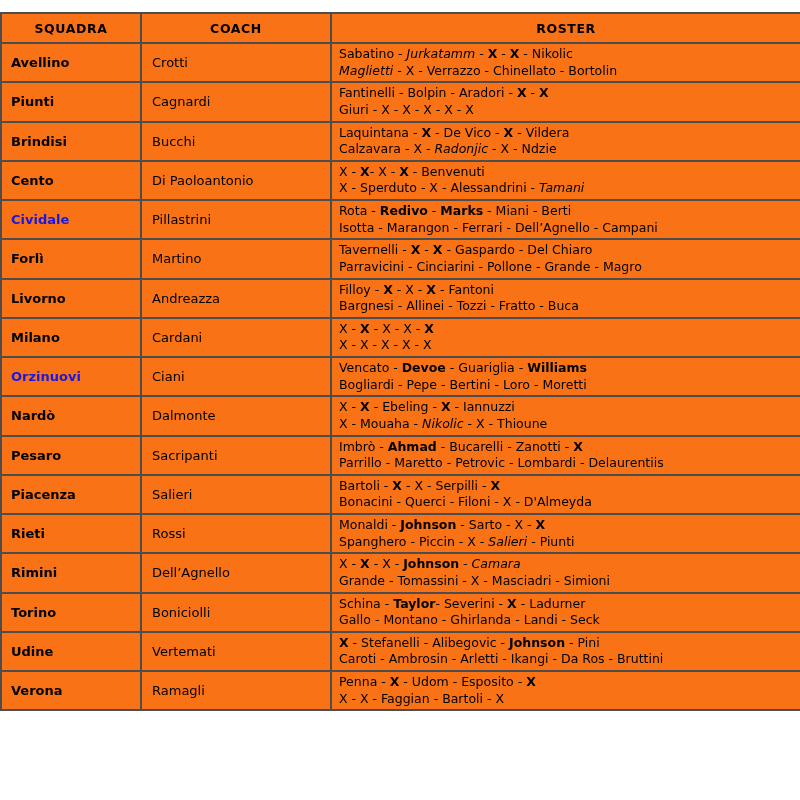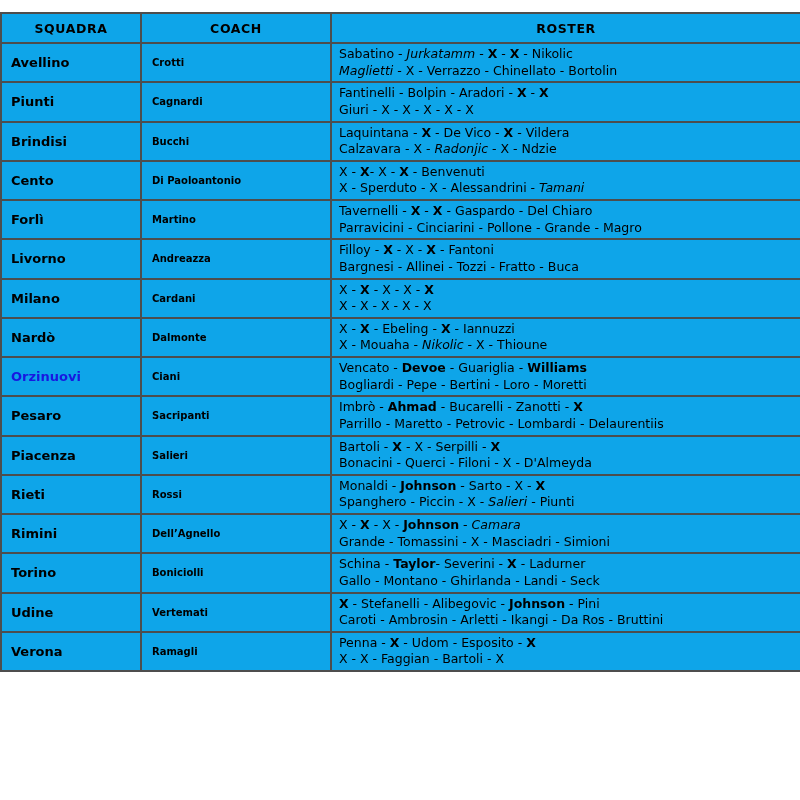--- a/index.html
+++ b/index.html
@@ -24,21 +24,21 @@
     background: #ffffff;
   }
   table.roster-table col.col-squadra { width: 140px; }
   table.roster-table col.col-coach   { width: 190px; }
   table.roster-table col.col-roster  { width: 470px; }
 
   table.roster-table th,
   table.roster-table td {
     border: 2px solid #4d4d4d;
     vertical-align: middle;
-    background: #0ea5e9;
+    background: #f97316;
   }
   table.roster-table thead th {
     height: 30px;
     text-align: center;
     font-size: 12.5px;
     font-weight: bold;
     letter-spacing: 0.6px;
     color: #000000;
     padding: 0 4px;
   }
@@ -46,22 +46,22 @@
   td.cell-squadra {
     padding: 0 0 0 9px;
     font-size: 13px;
     font-weight: bold;
     color: #000000;
     white-space: nowrap;
   }
   td.cell-squadra.is-highlighted { color: #1818e0; }
   td.cell-coach {
     padding: 0 0 0 10px;
-    font-size: 10px;
-    font-weight: bold;
+    font-size: 13px;
+    font-weight: normal;
     color: #000000;
     white-space: nowrap;
   }
   td.cell-roster {
     padding: 2px 3px 2px 7px;
     font-size: 12.5px;
     color: #000000;
     line-height: 1.33;
     white-space: nowrap;
   }
@@ -113,20 +113,28 @@
         </tr>
         <tr>
           <td class="cell-squadra">Cento</td>
           <td class="cell-coach">Di Paoloantonio</td>
           <td class="cell-roster">
             <span class="roster-line">X - <b>X</b>- X - <b>X</b> - Benvenuti</span>
             <span class="roster-line">X - Sperduto - X - Alessandrini - <i>Tamani</i></span>
           </td>
         </tr>
         <tr>
+          <td class="cell-squadra is-highlighted">Cividale</td>
+          <td class="cell-coach">Pillastrini</td>
+          <td class="cell-roster">
+            <span class="roster-line">Rota - <b>Redivo</b> - <b>Marks</b> - Miani - Berti</span>
+            <span class="roster-line">Isotta - Marangon - Ferrari - Dell’Agnello - Campani</span>
+          </td>
+        </tr>
+        <tr>
           <td class="cell-squadra">Forlì</td>
           <td class="cell-coach">Martino</td>
           <td class="cell-roster">
             <span class="roster-line">Tavernelli - <b>X</b> - <b>X</b> - Gaspardo - Del Chiaro</span>
             <span class="roster-line">Parravicini - Cinciarini - Pollone - Grande - Magro</span>
           </td>
         </tr>
         <tr>
           <td class="cell-squadra">Livorno</td>
           <td class="cell-coach">Andreazza</td>
@@ -137,33 +145,33 @@
         </tr>
         <tr>
           <td class="cell-squadra">Milano</td>
           <td class="cell-coach">Cardani</td>
           <td class="cell-roster">
             <span class="roster-line">X - <b>X</b> - X - X - <b>X</b></span>
             <span class="roster-line">X - X - X - X - X</span>
           </td>
         </tr>
         <tr>
+          <td class="cell-squadra is-highlighted">Orzinuovi</td>
+          <td class="cell-coach">Ciani</td>
+          <td class="cell-roster">
+            <span class="roster-line">Vencato - <b>Devoe</b> - Guariglia - <b>Williams</b></span>
+            <span class="roster-line">Bogliardi - Pepe - Bertini - Loro - Moretti</span>
+          </td>
+        </tr>
+        <tr>
           <td class="cell-squadra">Nardò</td>
           <td class="cell-coach">Dalmonte</td>
           <td class="cell-roster">
             <span class="roster-line">X - <b>X</b> - Ebeling - <b>X</b> - Iannuzzi</span>
             <span class="roster-line">X - Mouaha - <i>Nikolic</i> - X - Thioune</span>
-          </td>
-        </tr>
-        <tr>
-          <td class="cell-squadra is-highlighted">Orzinuovi</td>
-          <td class="cell-coach">Ciani</td>
-          <td class="cell-roster">
-            <span class="roster-line">Vencato - <b>Devoe</b> - Guariglia - <b>Williams</b></span>
-            <span class="roster-line">Bogliardi - Pepe - Bertini - Loro - Moretti</span>
           </td>
         </tr>
         <tr>
           <td class="cell-squadra">Pesaro</td>
           <td class="cell-coach">Sacripanti</td>
           <td class="cell-roster">
             <span class="roster-line">Imbrò - <b>Ahmad</b> - Bucarelli - Zanotti - <b>X</b></span>
             <span class="roster-line">Parrillo - Maretto - Petrovic - Lombardi - Delaurentiis</span>
           </td>
         </tr>

